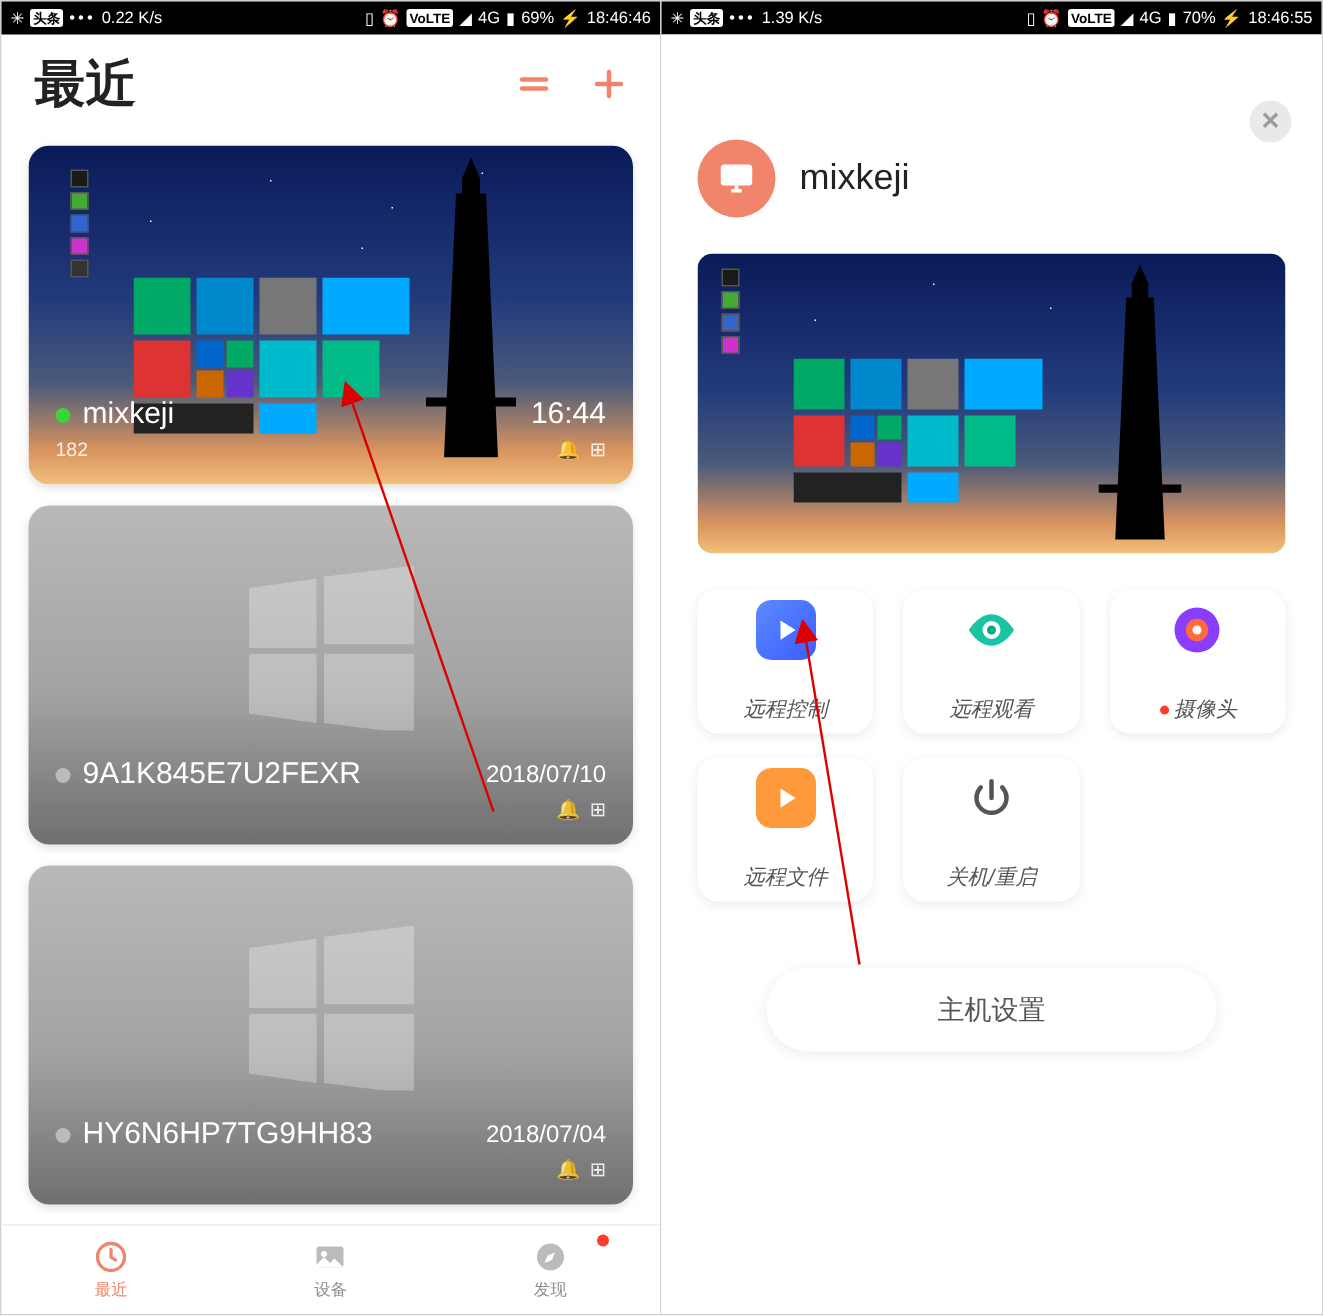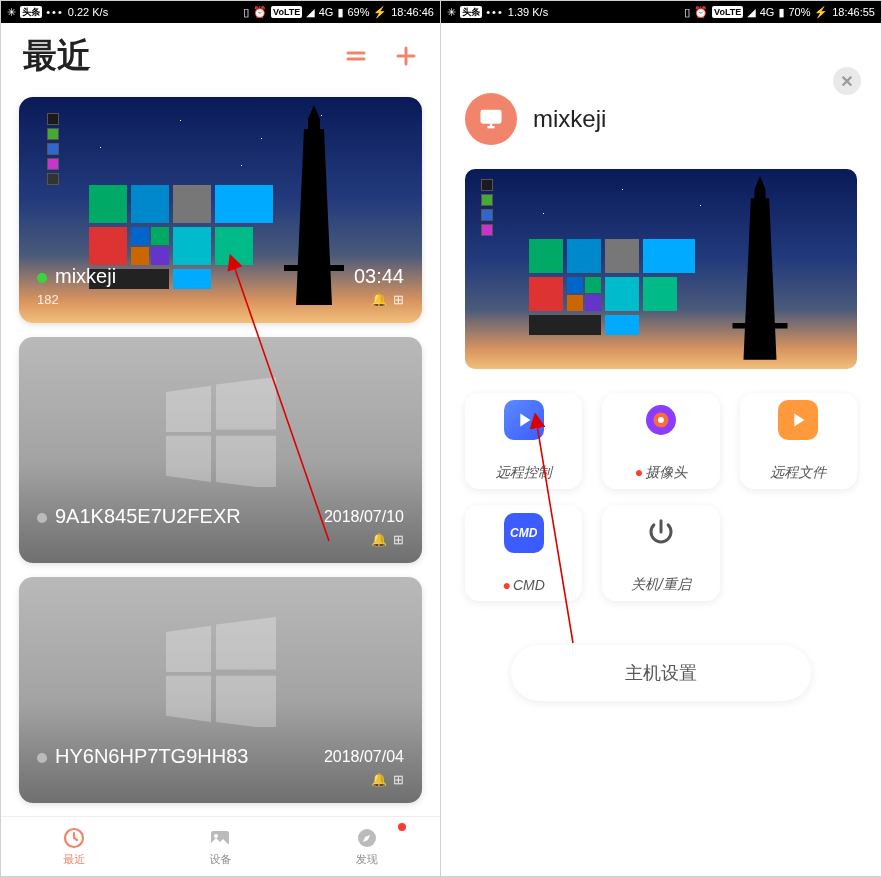--- a/index.html
+++ b/index.html
@@ -143,21 +143,21 @@
               <rect x="62" y="62" width="18" height="18" fill="#63c"></rect>
               <rect x="84" y="42" width="38" height="38" fill="#0bc"></rect>
               <rect x="126" y="42" width="38" height="38" fill="#0b8"></rect>
             <rect x="0" y="84" width="80" height="20" fill="#222"></rect>
               <rect x="84" y="84" width="38" height="20" fill="#0af"></rect>
           </svg>
         </div>
         <div class="overlay">
           <div class="row1">
             <span><span class="status-dot dot-online"></span><span>mixkeji</span></span>
-            <span>03:44</span>
+            <span>16:44</span>
           </div>
           <div class="row2">
             <span>182</span>
             <span class="mini-icons">
                 <span>🔔</span>
                 <span>⊞</span>
               </span>
           </div>
         </div>
       </div>
@@ -312,38 +312,43 @@
           <div class="icon-sq" style="background:linear-gradient(135deg,#5b8bff,#3c5cff)">
             <svg width="22" height="22" viewBox="0 0 24 24">
                 <path fill="#fff" d="M8 5l11 7-11 7z"></path>
               </svg>
           </div>
           <div class="lbl"><span>远程控制</span></div>
         </div>
         <div class="gbtn">
           <div class="icon-sq">
             <svg width="36" height="36" viewBox="0 0 24 24">
+                <path fill="#19c3a3" d="M12 5C6 5 2 12 2 12s4 7 10 7 10-7 10-7-4-7-10-7zm0 11a4 4 0 110-8 4 4 0 010 8z"></path>
+                <circle cx="12" cy="12" r="2" fill="#0a8"></circle>
+              </svg>
+          </div>
+          <div class="lbl"><span>远程观看</span></div>
+        </div>
+        <div class="gbtn">
+          <div class="icon-sq">
+            <svg width="36" height="36" viewBox="0 0 24 24">
                 <circle cx="12" cy="12" r="10" fill="#8a3cff"></circle>
                 <circle cx="12" cy="12" r="5" fill="#ff6a3c"></circle>
                 <circle cx="12" cy="12" r="2" fill="#fff"></circle>
               </svg>
           </div>
           <div class="lbl"><span class="rec">●</span><span>摄像头</span></div>
         </div>
         <div class="gbtn">
           <div class="icon-sq" style="background:#ff9a3c">
             <svg width="22" height="22" viewBox="0 0 24 24">
                 <path fill="#fff" d="M8 5l11 7-11 7z"></path>
               </svg>
           </div>
           <div class="lbl"><span>远程文件</span></div>
-        </div>
-        <div class="gbtn">
-          <div class="icon-sq" style="background:#3c5cff;color:#fff;font-weight:bold;font-size:12px">CMD</div>
-          <div class="lbl"><span class="rec">●</span><span>CMD</span></div>
         </div>
         <div class="gbtn">
           <div class="icon-sq">
             <svg width="30" height="30" viewBox="0 0 24 24" fill="none" stroke="#555" stroke-width="2.4" stroke-linecap="round">
                 <path d="M12 3v9"></path>
                 <path d="M6.3 6.3A8 8 0 1017.7 6.3"></path>
               </svg>
           </div>
           <div class="lbl"><span>关机/重启</span></div>
         </div>

